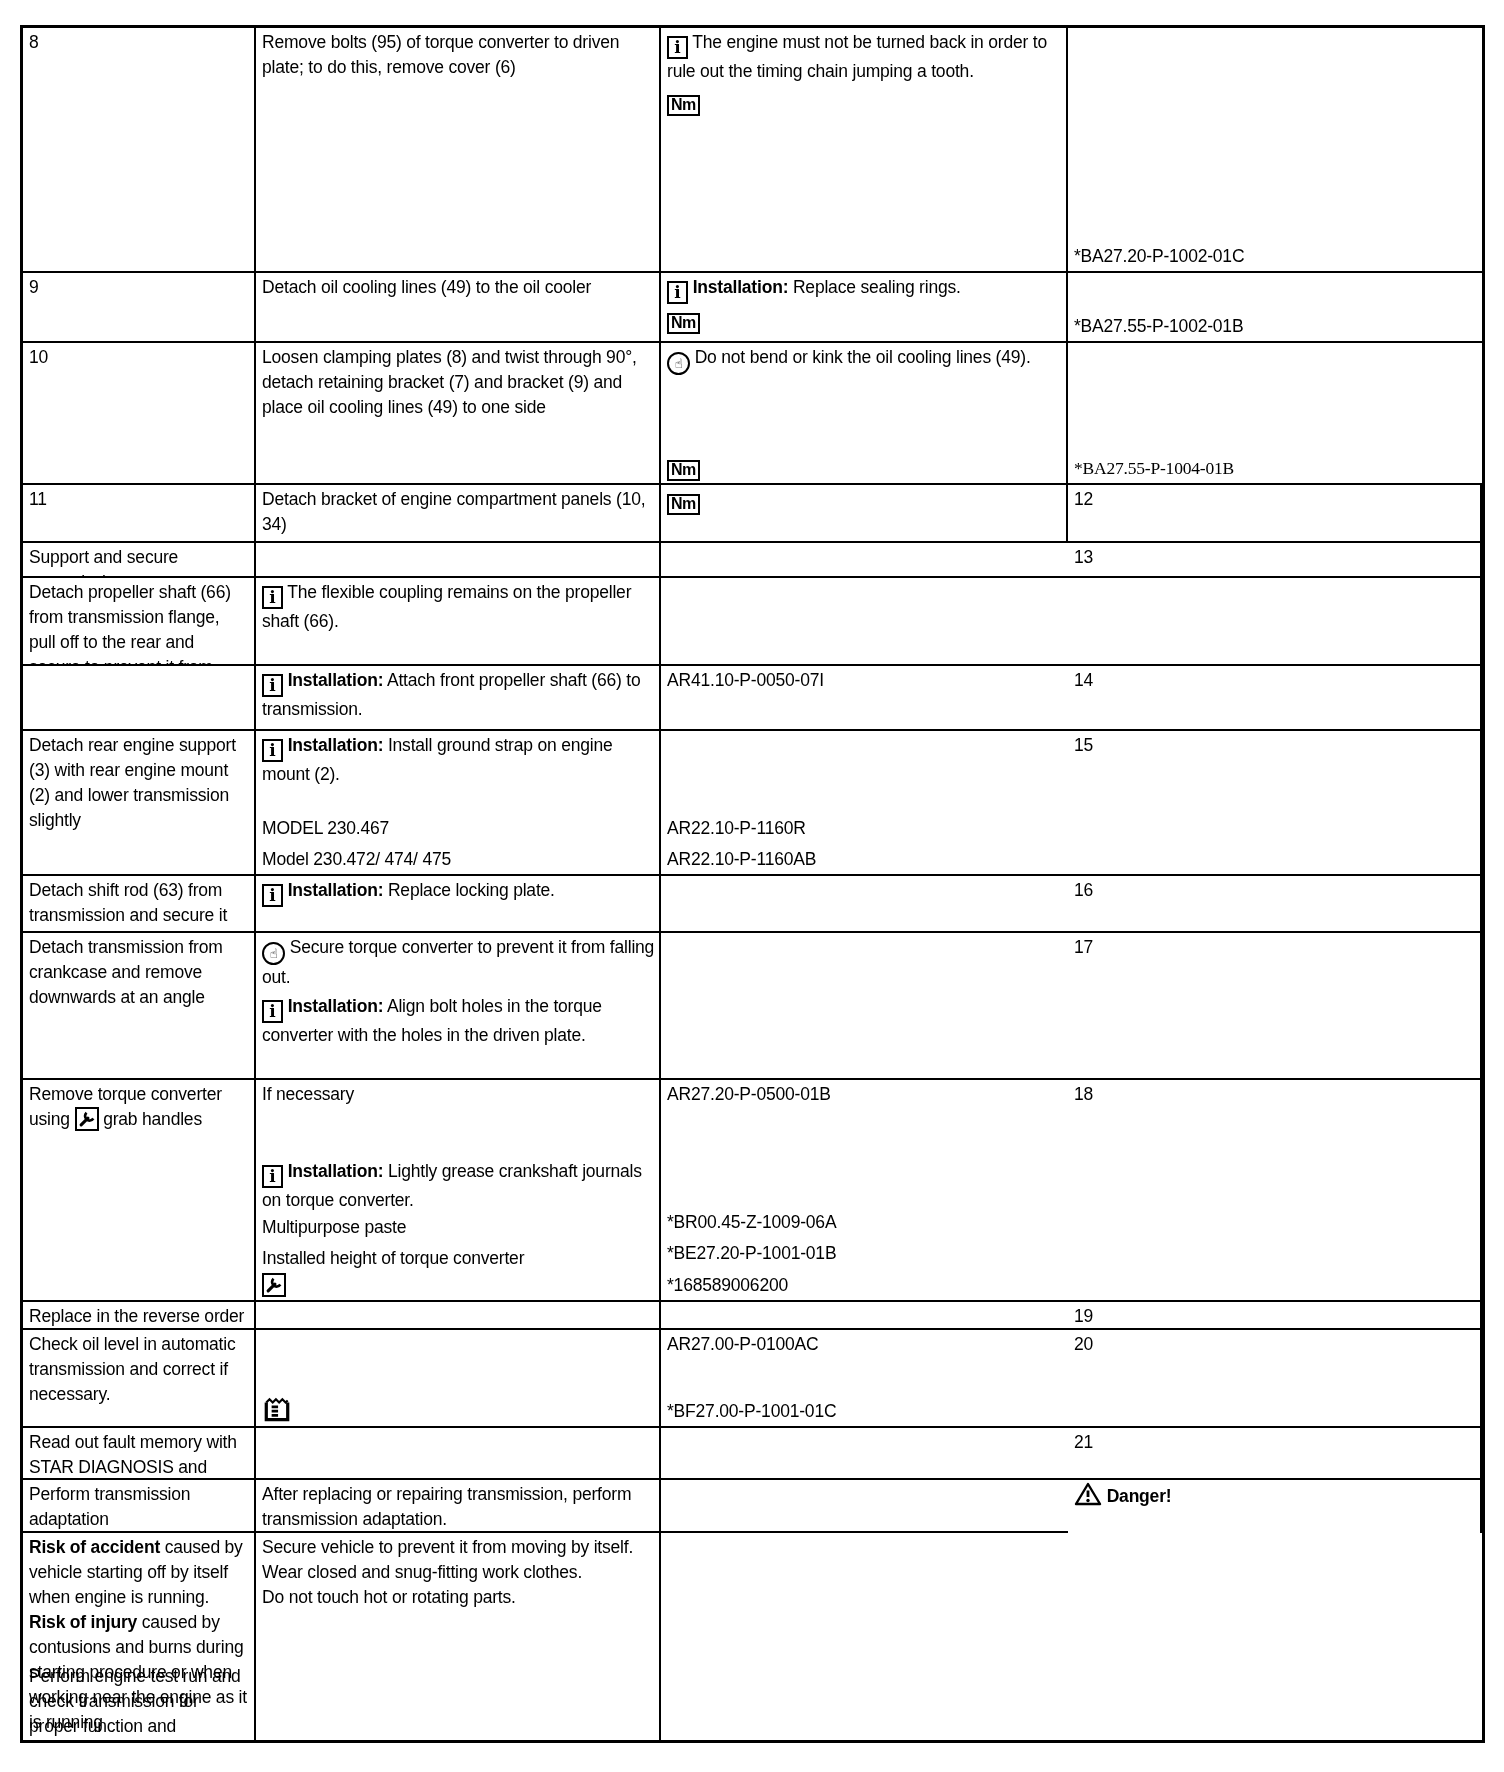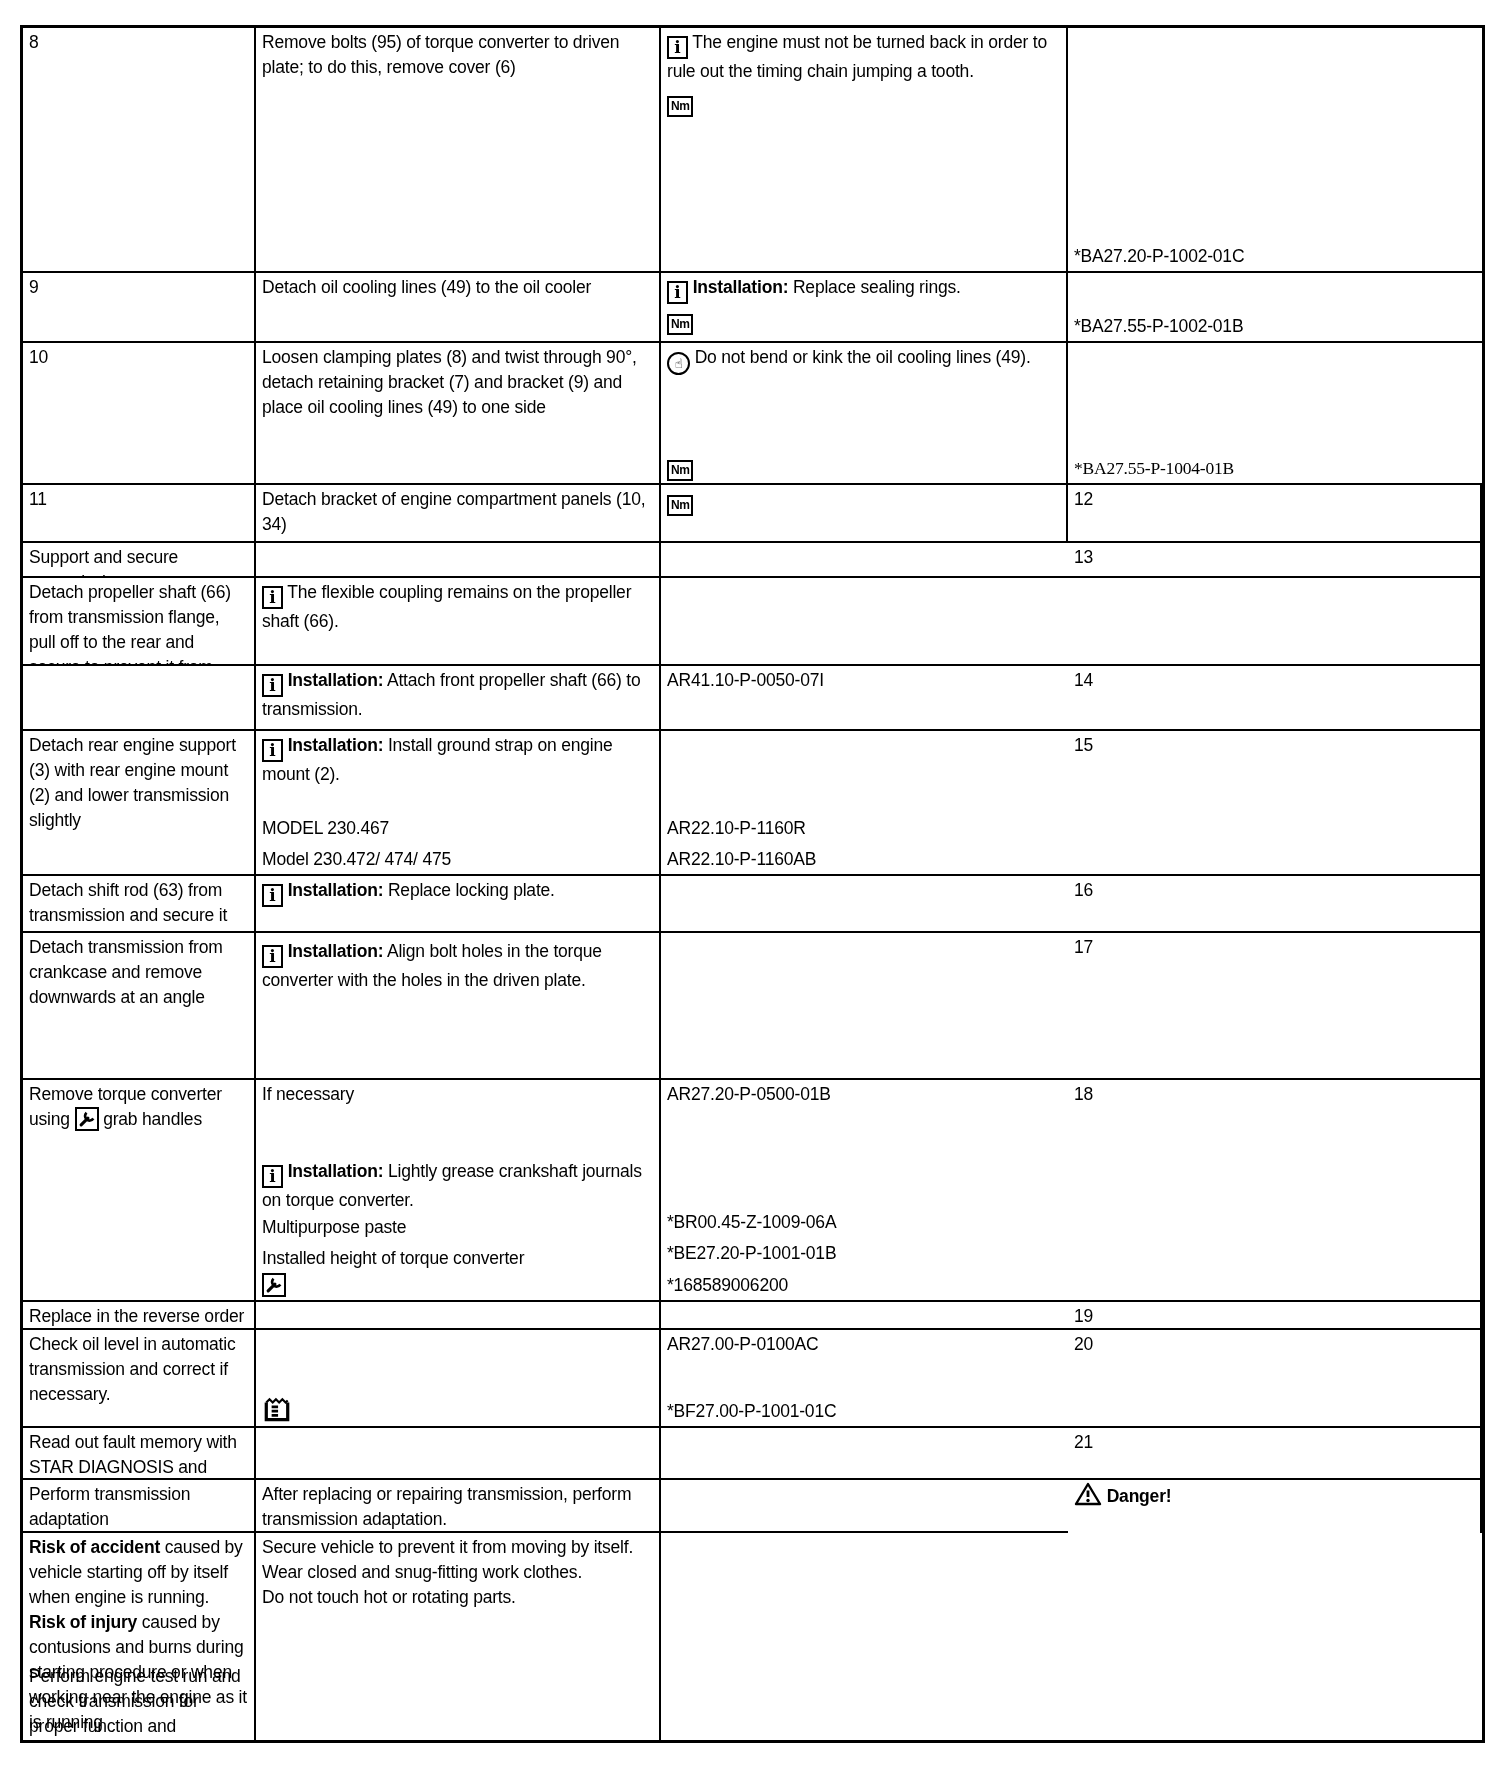--- a/index.html
+++ b/index.html
@@ -18,21 +18,21 @@
     padding:2px 4px 2px 6px;display:flex;flex-direction:column;overflow:hidden;
   }
   .cell.c3{border-right:none;}
   .cell.last-row{border-bottom:none;}
   .p{margin:0;}
   .p + .p{margin-top:8px;}
   .bseg{font-weight:bold;}
   
   .ib{display:inline-block;border:2px solid #000;box-sizing:border-box;text-align:center;background:#fff;}
   .ib-info{width:21px;height:23px;line-height:19px;font-family:"DejaVu Serif",serif;font-weight:bold;font-size:17px;vertical-align:-5px;}
-  .ib-nm{height:21px;line-height:16px;padding:0 2px;font-weight:bold;font-size:12px;letter-spacing:-0.5px;vertical-align:-4px;}
+  .ib-nm{height:21px;line-height:16px;padding:0 2px;font-weight:bold;font-size:16px;letter-spacing:-0.5px;vertical-align:-4px;}
   .ib-hand{width:23px;height:23px;border-radius:50%;line-height:20px;font-size:13px;vertical-align:-5px;}
   .ib-tool{width:24px;height:24px;vertical-align:-6px;}
   .ib-tool svg{display:block;margin:1px;}
   .ib-fluid{display:inline-block;width:30px;height:30px;vertical-align:-8px;}
   .ib-fluid svg{display:block;}
   .ib-warn{display:inline-block;width:28px;height:24px;vertical-align:-4px;}
   .ib-warn svg{display:block;}
 </style>
 </head>
 <body>
@@ -138,20 +138,21 @@
         <div class="p"><span class="ib ib-info">i</span><span class="bseg"> Installation:</span> Replace locking plate.</div>
       </div>
       <div class="cell c3"></div>
       <div class="cell c0">
         <div class="p">16</div>
       </div>
       <div class="cell c1">
         <div class="p">Detach transmission from crankcase and remove downwards at an angle</div>
       </div>
       <div class="cell c2">
+        <div class="p"><span class="ib ib-hand">☝</span> Secure torque converter to prevent it from falling out.</div>
         <div class="p" style="margin-top: 4px;"><span class="ib ib-info">i</span><span class="bseg"> Installation:</span> Align bolt holes in the torque converter with the holes in the driven plate.</div>
       </div>
       <div class="cell c3"></div>
       <div class="cell c0">
         <div class="p">17</div>
       </div>
       <div class="cell c1">
         <div class="p">Remove torque converter using <span class="ib ib-tool"><svg width="18" height="18" viewBox="0 0 20 20">
               <path d="M3.5 16.5 L11 9" stroke="#000" stroke-width="3.5" stroke-linecap="round" fill="none"></path>
               <path d="M9.5 3 a5 5 0 1 0 7.5 6.5" fill="none" stroke="#000" stroke-width="3"></path>

